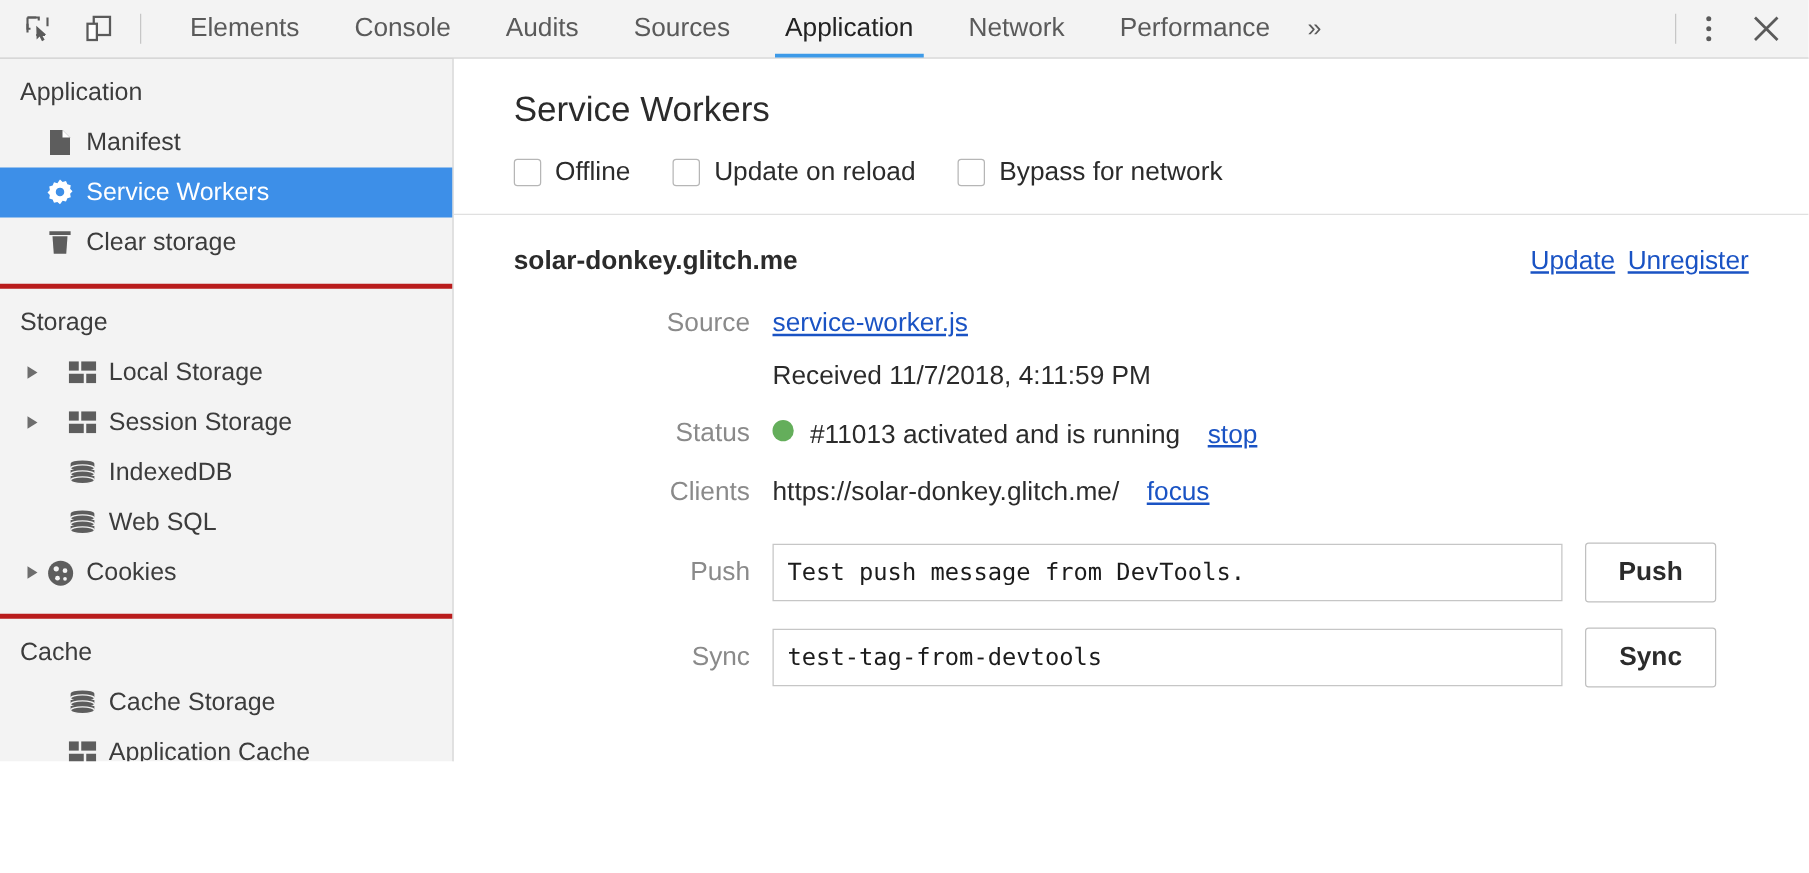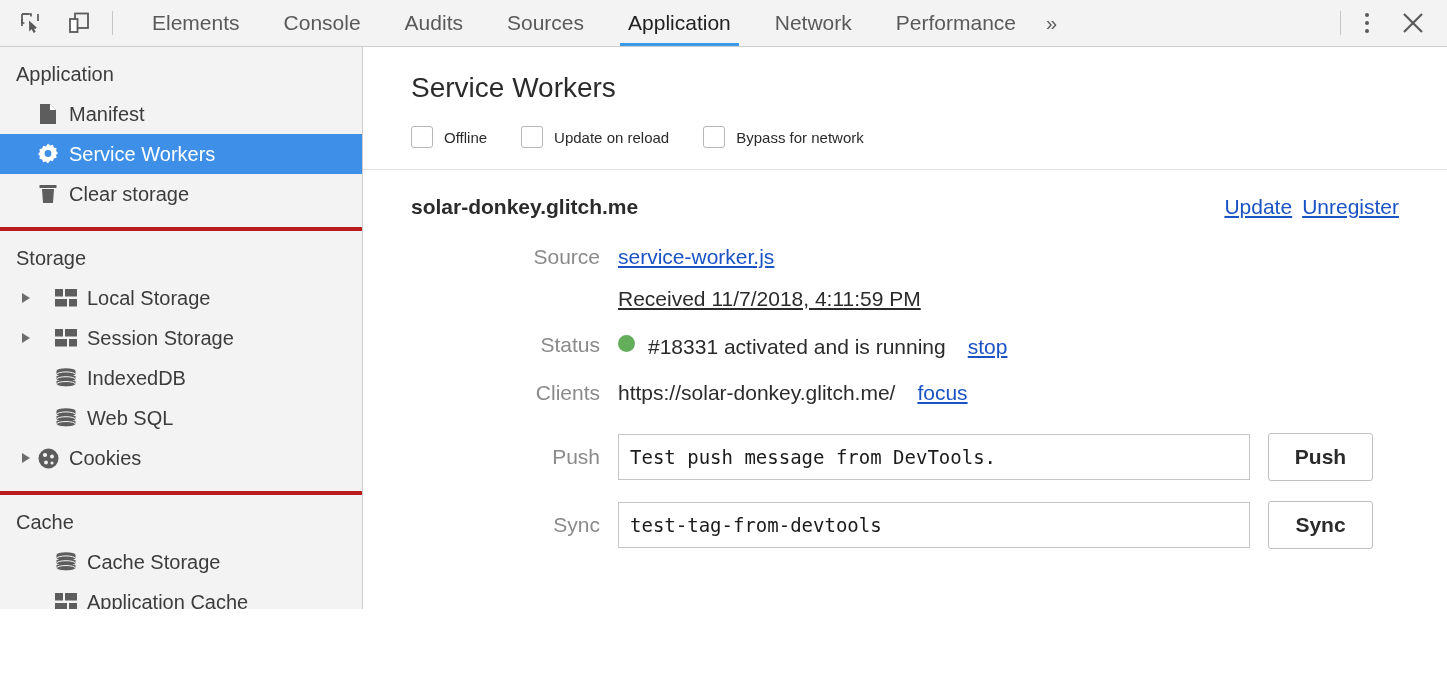--- a/index.html
+++ b/index.html
@@ -80,38 +80,38 @@
   .main { flex: 1; background: #ffffff; overflow: hidden; position: relative; }
   .sw-head { padding: 25px 0 0 48px; }
   .sw-title { font-size: 28px; color: #2b2b2b; font-weight: normal; }
   .checkrow { display: flex; align-items: center; gap: 0; margin-top: 22px; }
   .check { display: flex; align-items: center; cursor: pointer; margin-right: 34px; }
   .cbox {
     width: 22px; height: 22px; min-width: 22px;
     border: 1px solid #b6b6b6; border-radius: 3px;
     background: #fff; margin-right: 11px;
   }
-  .check span { font-size: 15px; color: #2b2b2b; white-space: nowrap; }
+  .check span { font-size: 21px; color: #2b2b2b; white-space: nowrap; }
   .hr { height: 1px; background: #e0e0e0; margin-top: 21px; }
 
   .sw-body { padding: 25px 48px 0 48px; }
   .origin-row { display: flex; align-items: baseline; }
   .origin { font-size: 21px; font-weight: bold; color: #2b2b2b; }
   .origin-actions { margin-left: auto; display: flex; gap: 10px; }
   .lnk { color: #1a53c4; text-decoration: underline; cursor: pointer; font-size: 21px; }
 
   .detail { margin-top: 26px; }
   .drow { display: flex; align-items: baseline; margin-bottom: 22px; }
   .dlabel {
     width: 207px; min-width: 207px; text-align: right;
     font-size: 21px; color: #8a8a8a; padding-right: 18px;
   }
   .dval { font-size: 21px; color: #2b2b2b; display: flex; align-items: flex-start; }
   .dval .lnk { font-size: 21px; }
-  .subrow { margin-top: 18px; font-size: 21px; color: #2b2b2b; text-decoration: underline; }
+  .subrow { margin-top: 18px; font-size: 21px; color: #2b2b2b; }
   .dot { width: 17px; height: 17px; border-radius: 50%; background: #64ae5b; display: inline-block; margin-right: 13px; }
   .gap-l { margin-left: 22px; }
 
   .iorow { display: flex; align-items: center; margin-bottom: 20px; }
   .iorow .dlabel { align-self: center; }
   .txt {
     width: 632px; height: 46px;
     border: 1px solid #c6c6c6;
     font-family: "DejaVu Sans Mono", "Liberation Mono", monospace;
     font-size: 19px; color: #1b1b1b;
@@ -400,21 +400,21 @@
                 <span class="lnk">service-worker.js</span>
                 <div class="subrow">Received 11/7/2018, 4:11:59 PM</div>
               </div>
             </div>
           </div>
 
           <div class="drow" style="">
             <div class="dlabel">Status</div>
             <div class="dval">
               <span class="dot"></span>
-              <span>#18331 activated and is running</span>
+              <span>#11013 activated and is running</span>
               <span class="lnk gap-l">stop</span>
             </div>
           </div>
 
           <div class="drow" style="margin-bottom:28px;">
             <div class="dlabel">Clients</div>
             <div class="dval">
               <span>https://solar-donkey.glitch.me/</span>
               <span class="lnk gap-l">focus</span>
             </div>

